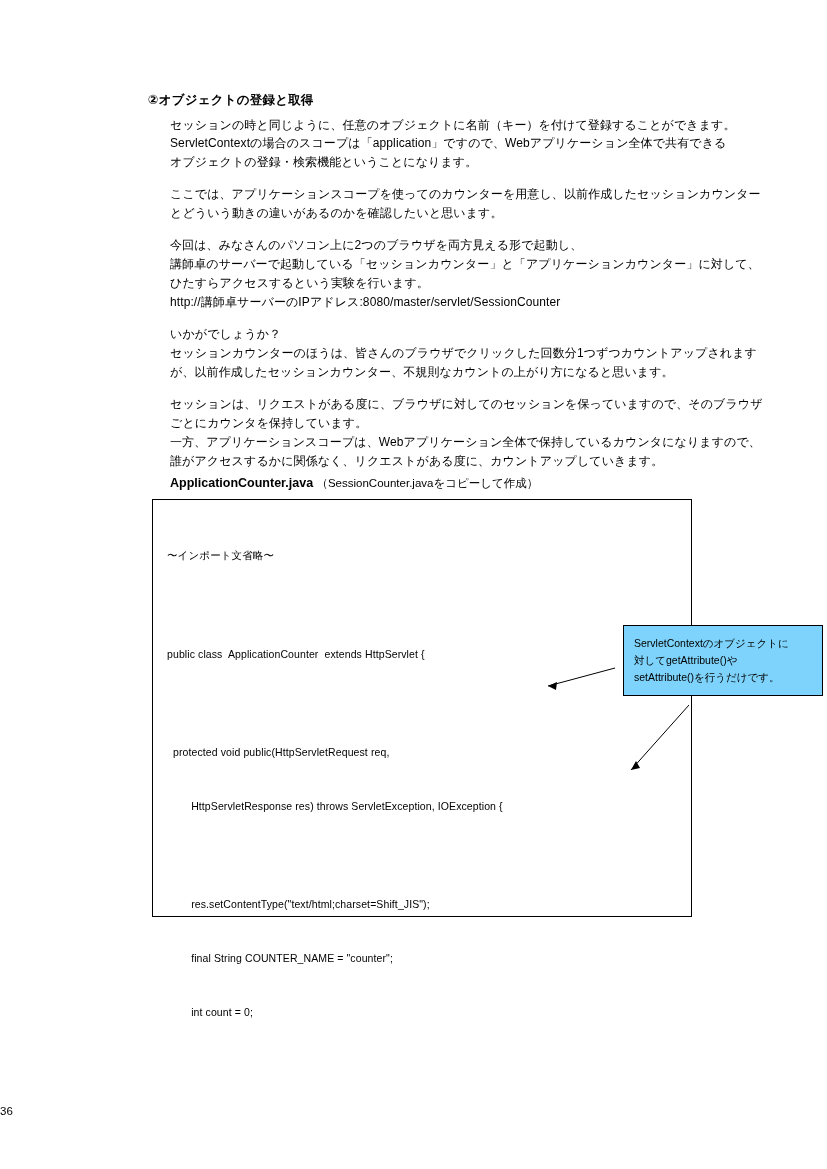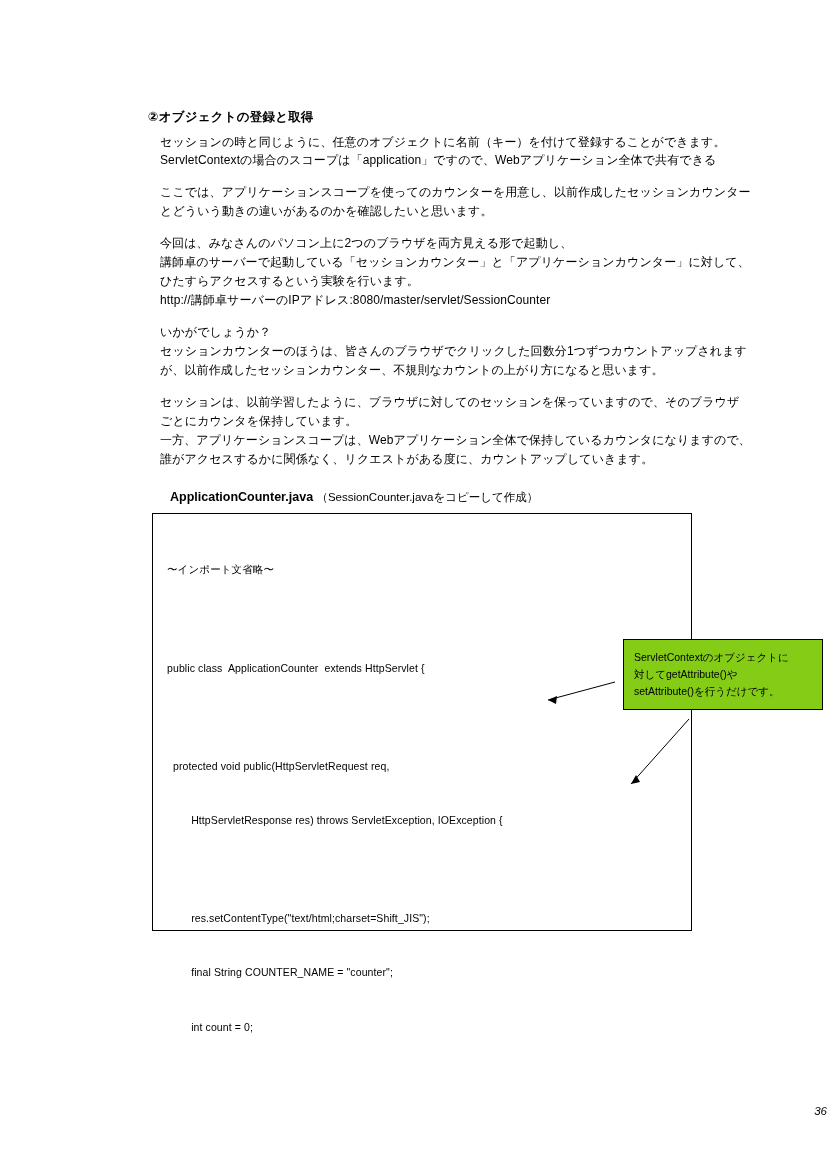--- a/index.html
+++ b/index.html
@@ -17,48 +17,48 @@
   }
   .page {
     position: relative;
     width: 827px;
     height: 1169px;
     box-sizing: border-box;
   }
   .content {
     position: absolute;
     left: 148px;
-    top: 109px;
+    top: 92px;
     width: 590px;
   }
   .section-heading {
     font-size: 12.5px;
     font-weight: bold;
     letter-spacing: 0.2px;
     margin: 0 0 6px 0;
     line-height: 1.4;
   }
   .body-block {
-    margin-left: 12px;
+    margin-left: 22px;
     font-size: 12px;
     line-height: 1.58;
     letter-spacing: 0.1px;
   }
   .para {
     margin: 0 0 13px 0;
   }
   .para:last-child {
     margin-bottom: 0;
   }
   .line {
     white-space: nowrap;
   }
   .code-title {
     margin-left: 22px;
-    margin-top: 20px;
+    margin-top: 4px;
     margin-bottom: 7px;
     font-size: 12px;
     line-height: 1.4;
   }
   .code-title .fname {
     font-weight: bold;
     font-size: 12.5px;
   }
   .code-title .note {
     font-size: 11.5px;
@@ -88,21 +88,21 @@
   }
   .code-line.blank {
     height: 8px;
   }
   .callout {
     position: absolute;
     left: 470px;
     top: 125px;
     width: 200px;
     border: 1px solid #000000;
-    background: #84cc16;
+    background: #7dd3fc;
     box-sizing: border-box;
     padding: 9px 9px 9px 10px;
     font-size: 10.5px;
     line-height: 1.62;
     z-index: 5;
   }
   .callout-line {
     white-space: nowrap;
   }
   .arrows {
@@ -112,39 +112,39 @@
     width: 540px;
     height: 527px;
     pointer-events: none;
     z-index: 4;
   }
   .pagenum {
     position: absolute;
     left: 0;
     top: 1105px;
     width: 827px;
-    text-align: right;
+    text-align: left;
     font-size: 11.5px;
-    font-style: italic;
   }
 </style>
 </head>
 <body>
 
 <div class="page">
 
   <div class="content">
 
     <div class="section-heading">②オブジェクトの登録と取得</div>
 
     <div class="body-block">
 
       <div class="para">
         <div class="line">セッションの時と同じように、任意のオブジェクトに名前（キー）を付けて登録することができます。</div>
         <div class="line">ServletContextの場合のスコープは「application」ですので、Webアプリケーション全体で共有できる</div>
+        <div class="line">オブジェクトの登録・検索機能ということになります。</div>
       </div>
 
       <div class="para">
         <div class="line">ここでは、アプリケーションスコープを使ってのカウンターを用意し、以前作成したセッションカウンター</div>
         <div class="line">とどういう動きの違いがあるのかを確認したいと思います。</div>
       </div>
 
       <div class="para">
         <div class="line">今回は、みなさんのパソコン上に2つのブラウザを両方見える形で起動し、</div>
         <div class="line">講師卓のサーバーで起動している「セッションカウンター」と「アプリケーションカウンター」に対して、</div>
@@ -152,21 +152,21 @@
         <div class="line">http://講師卓サーバーのIPアドレス:8080/master/servlet/SessionCounter</div>
       </div>
 
       <div class="para">
         <div class="line">いかがでしょうか？</div>
         <div class="line">セッションカウンターのほうは、皆さんのブラウザでクリックした回数分1つずつカウントアップされます</div>
         <div class="line">が、以前作成したセッションカウンター、不規則なカウントの上がり方になると思います。</div>
       </div>
 
       <div class="para">
-        <div class="line">セッションは、以前学習したように、ブラウザに対してのセッションを保っていますので、そのブラウザ</div>
+        <div class="line">セッションは、リクエストがある度に、ブラウザに対してのセッションを保っていますので、そのブラウザ</div>
         <div class="line">ごとにカウンタを保持しています。</div>
         <div class="line">一方、アプリケーションスコープは、Webアプリケーション全体で保持しているカウンタになりますので、</div>
         <div class="line">誰がアクセスするかに関係なく、リクエストがある度に、カウントアップしていきます。</div>
       </div>
 
     </div>
 
     <div class="code-title">
       <span class="fname">ApplicationCounter.java</span>
       <span class="note">（SessionCounter.javaをコピーして作成）</span>

